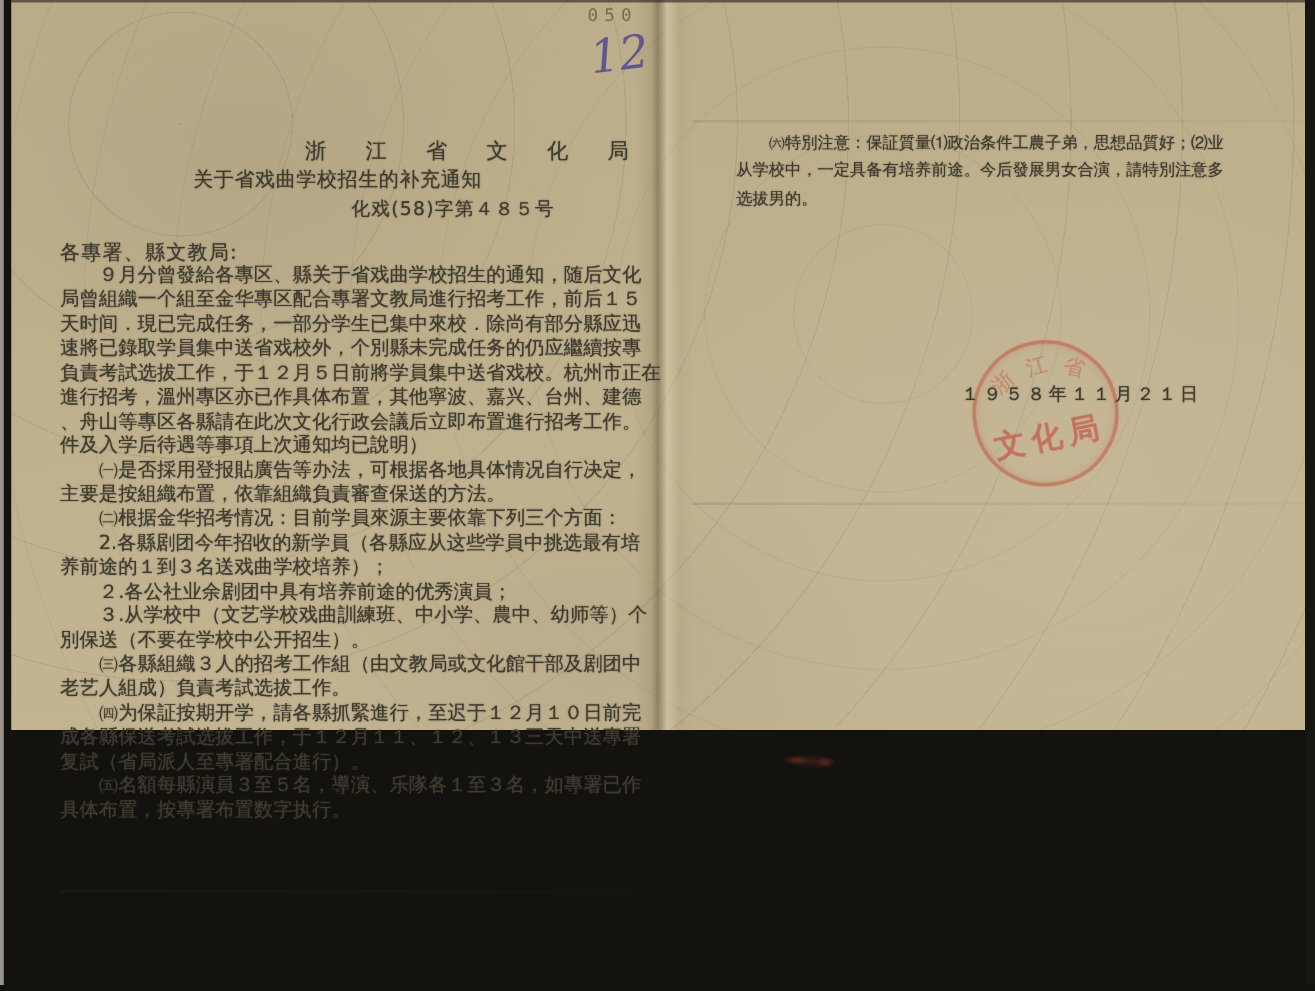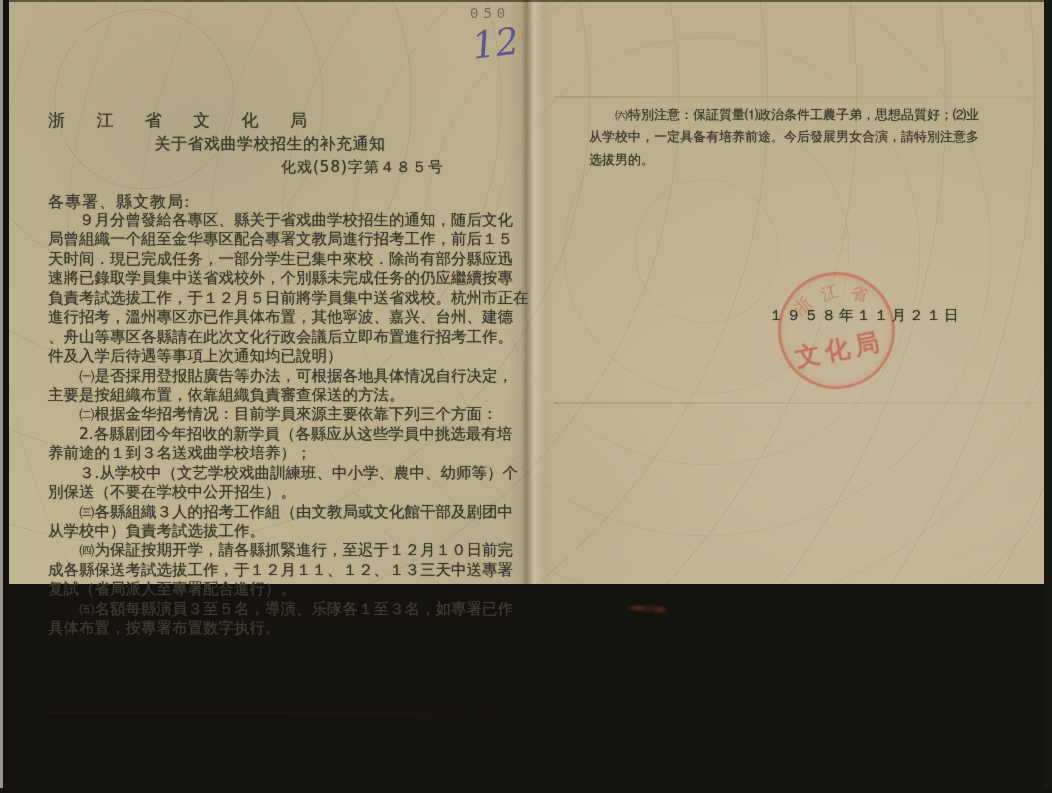--- a/index.html
+++ b/index.html
@@ -43,21 +43,21 @@
     position:absolute;left:461px;top:5px;
     font-family:"DejaVu Sans Mono",monospace;font-size:14px;letter-spacing:5px;
     color:rgba(92,86,70,0.75);filter:blur(0.4px);
   }
   .handwritten-12{
     position:absolute;left:463px;top:22px;
     font-family:"DejaVu Serif",serif;font-style:italic;font-size:37px;
     color:#564b91;transform:rotate(-7deg);opacity:0.88;
   }
   .col-left{position:absolute;left:39px;top:0;width:468px;}
-  .t1{position:absolute;top:109px;width:100%;text-align:left;font-size:17px;letter-spacing:13px;}
+  .t1{position:absolute;top:109px;width:100%;text-align:right;font-size:17px;letter-spacing:13px;}
   .t2{position:absolute;top:134px;width:100%;text-align:center;font-size:16px;transform:translateX(-12px);letter-spacing:0.5px;}
   .t3{position:absolute;top:158px;left:233px;font-size:15px;letter-spacing:1px;}
   .salutation{position:absolute;top:192px;left:0;font-size:16px;letter-spacing:1px;}
   .body-block{position:absolute;top:211px;left:0;width:468px;}
   .body-block .line{height:19.45px;line-height:19.45px;font-size:15.5px;white-space:pre;overflow:visible;}
 
   
   .note-block{position:absolute;left:560px;top:104px;width:472px;}
   .note-block .line{height:22.4px;line-height:22.4px;font-size:13px;white-space:pre;margin-left:20px;}
   .date-line{
@@ -116,24 +116,25 @@
         <div class="line">速將已錄取学員集中送省戏校外，个別縣未完成任务的仍应繼續按專</div>
         <div class="line">負責考試选拔工作，于１２月５日前將学員集中送省戏校。杭州市正在</div>
         <div class="line">進行招考，溫州專区亦已作具体布置，其他寧波、嘉兴、台州、建德</div>
         <div class="line">、舟山等專区各縣請在此次文化行政会議后立即布置進行招考工作。</div>
         <div class="line">件及入学后待遇等事項上次通知均已說明）</div>
         <div class="line">　　㈠是否採用登报貼廣告等办法，可根据各地具体情况自行决定，</div>
         <div class="line">主要是按組織布置，依靠組織負責審查保送的方法。</div>
         <div class="line">　　㈡根据金华招考情况：目前学員來源主要依靠下列三个方面：</div>
         <div class="line">　　2.各縣剧团今年招收的新学員（各縣应从这些学員中挑选最有培</div>
         <div class="line">养前途的１到３名送戏曲学校培养）；</div>
+        <div class="line">　　２.各公社业余剧团中具有培养前途的优秀演員；</div>
         <div class="line">　　３.从学校中（文艺学校戏曲訓練班、中小学、農中、幼师等）个</div>
         <div class="line">別保送（不要在学校中公开招生）。</div>
         <div class="line">　　㈢各縣組織３人的招考工作組（由文教局或文化館干部及剧团中</div>
-        <div class="line">从学校中）負責考試选拔工作。</div>
+        <div class="line">老艺人組成）負責考試选拔工作。</div>
         <div class="line">　　㈣为保証按期开学，請各縣抓緊進行，至迟于１２月１０日前完</div>
         <div class="line">成各縣保送考試选拔工作，于１２月１１、１２、１３三天中送專署</div>
         <div class="line">复試（省局派人至專署配合進行）。</div>
         <div class="line">　　㈤名額每縣演員３至５名，導演、乐隊各１至３名，如專署已作</div>
         <div class="line">具体布置，按專署布置数字执行。</div>
       </div>
   </div>
 
   <div class="note-block ink">
       <div class="line">　　㈥特別注意：保証質量⑴政治条件工農子弟，思想品質好；⑵业</div>

